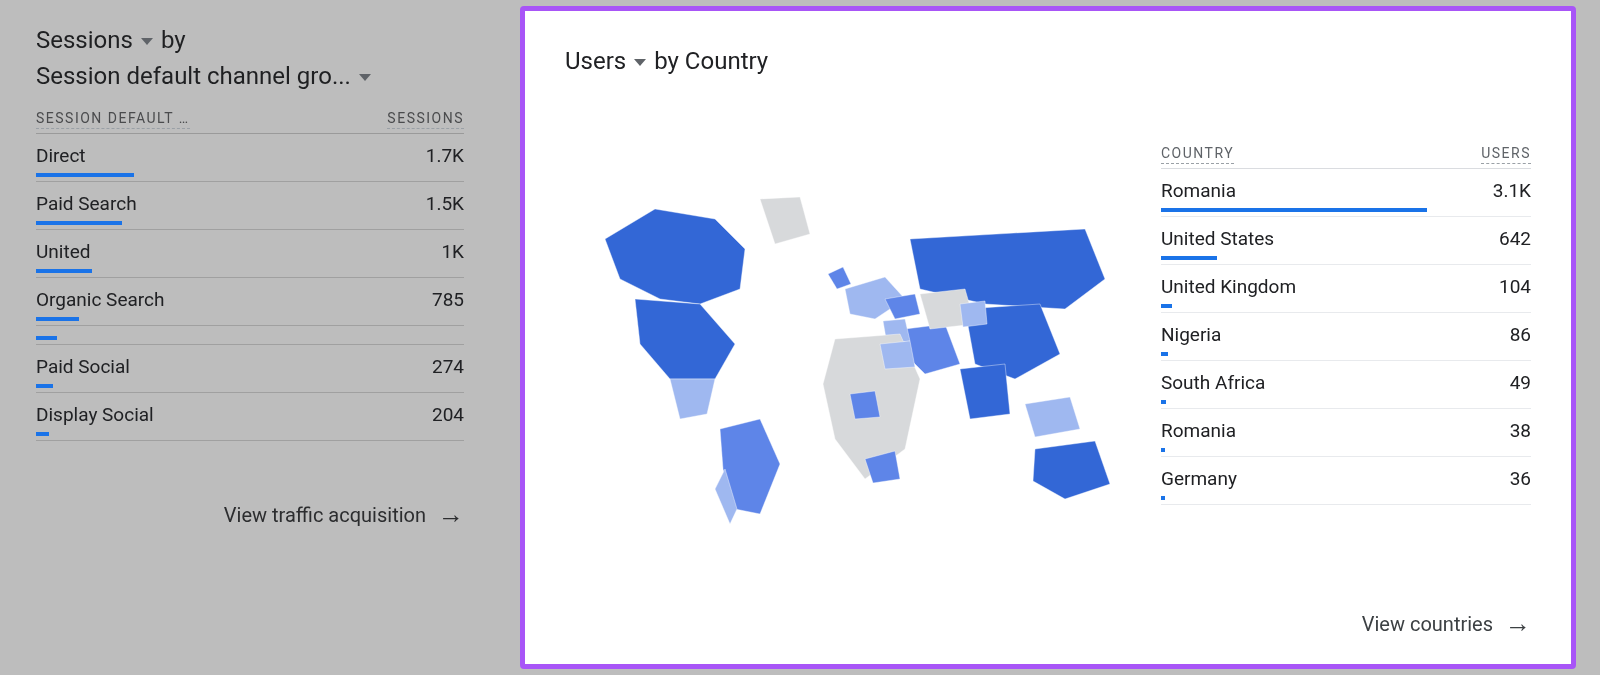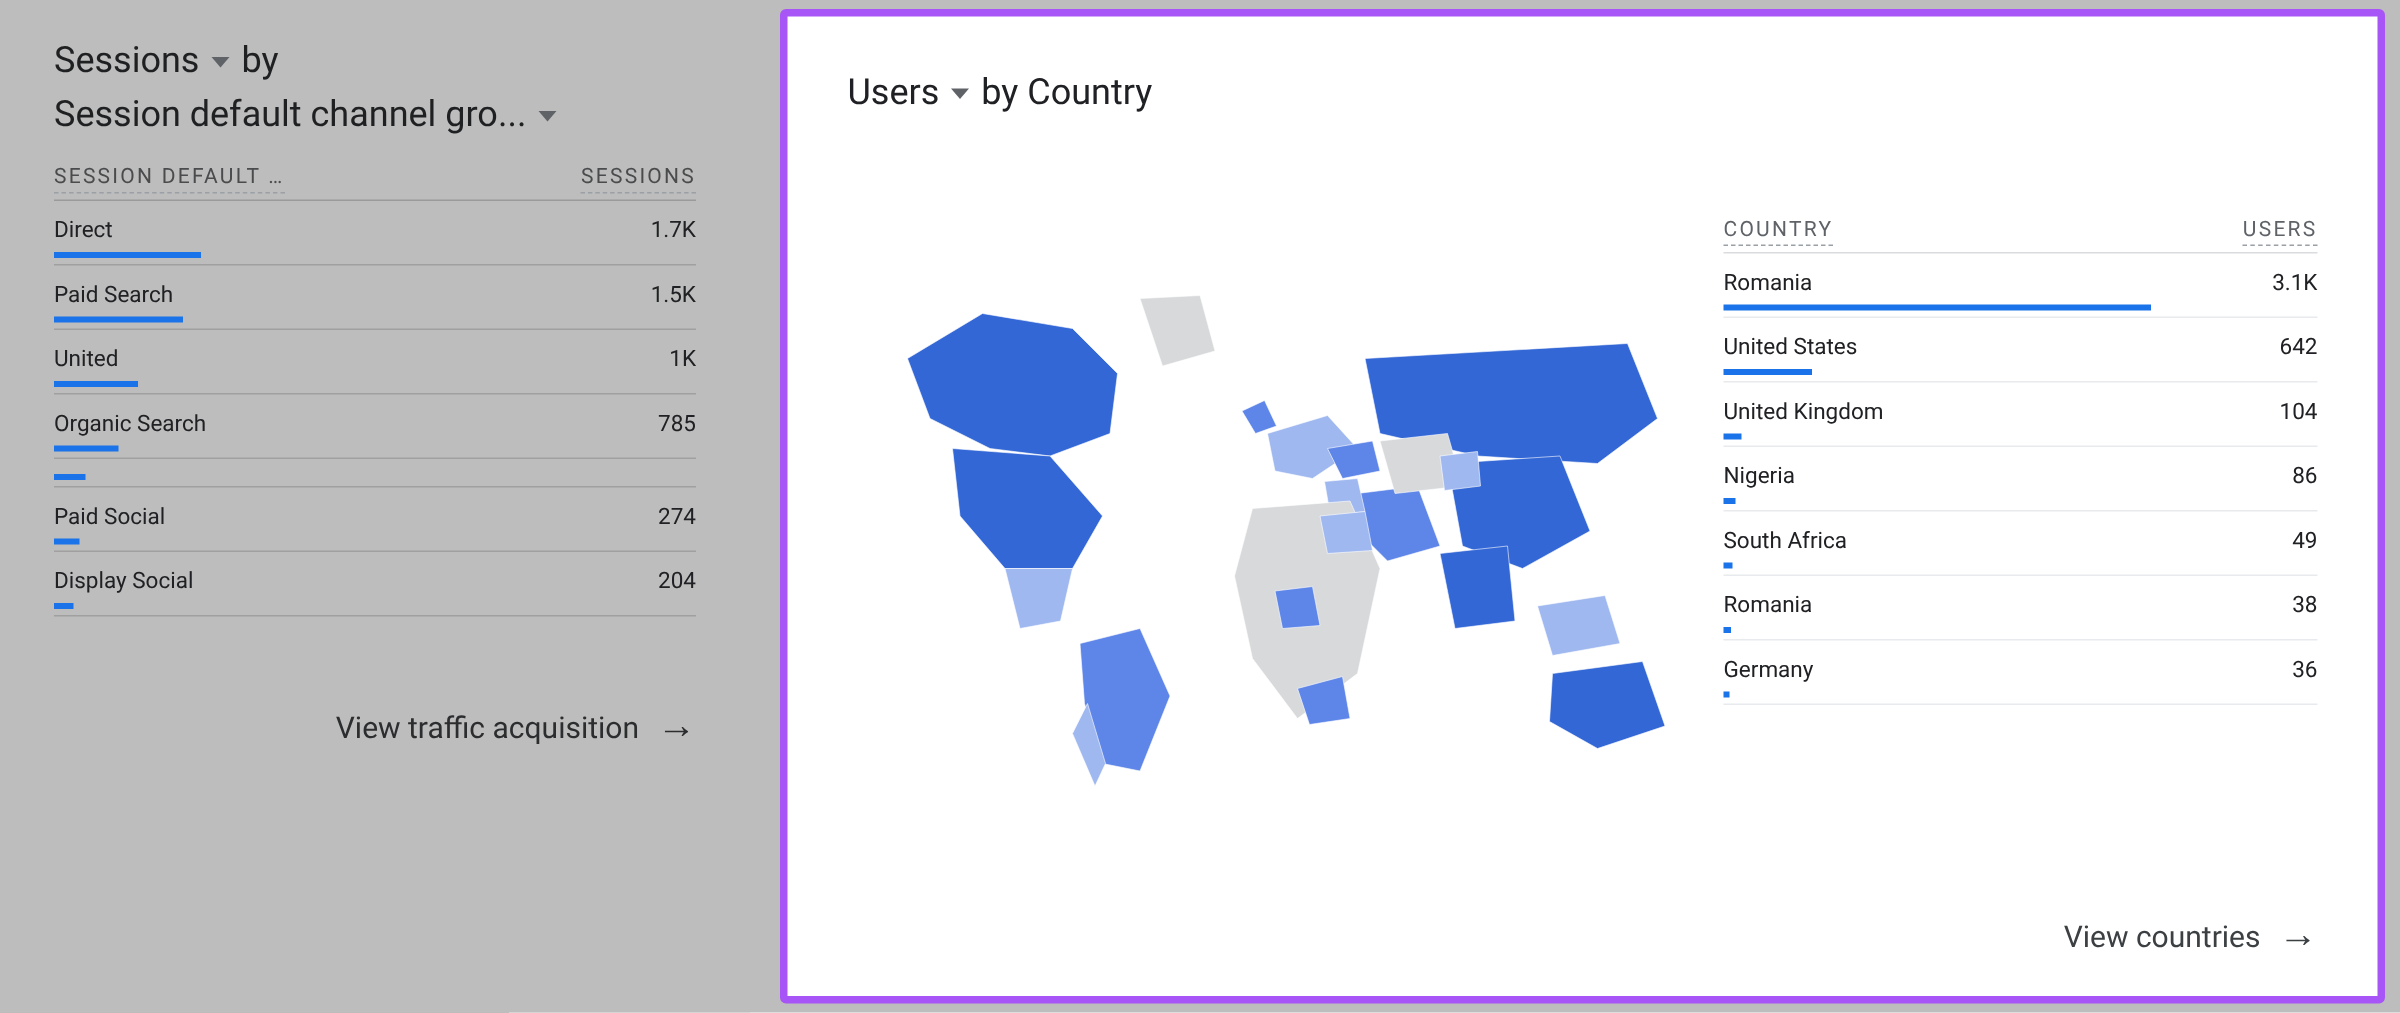--- a/index.html
+++ b/index.html
@@ -21,21 +21,21 @@
       flex-direction: column;
     }
     .right-card {
       flex: 1;
       background: #ffffff;
       border: 5px solid #a855f7;
       border-radius: 4px;
       padding: 36px 40px 24px 40px;
       display: flex;
       flex-direction: column;
-      margin: 6px 10px 6px 0;
+      margin: 6px 24px 6px 0;
     }
     .card-title {
       font-size: 24px;
       color: #202124;
       font-weight: 400;
       display: flex;
       align-items: center;
       gap: 8px;
       flex-wrap: wrap;
       margin-bottom: 14px;
@@ -73,32 +73,32 @@
       padding-bottom: 2px;
     }
     .table-row {
       padding: 10px 0 4px 0;
       border-bottom: 1px solid #8a8a8a;
     }
     .left-card .table-row { border-bottom-color: #a0a0a0; }
     .row-labels {
       display: flex;
       justify-content: space-between;
-      font-size: 15px;
+      font-size: 19px;
       color: #202124;
       margin-bottom: 6px;
       text-align: right;
     }
     .row-bar {
       height: 4px;
       background: #1a73e8;
     }
     .right-content {
       display: flex;
-      gap: 24px;
+      gap: 36px;
       flex: 1;
       align-items: flex-start;
     }
     .map-wrap {
       width: 560px;
       height: 380px;
       display: flex;
       align-items: center;
       justify-content: center;
       margin-top: 70px;

